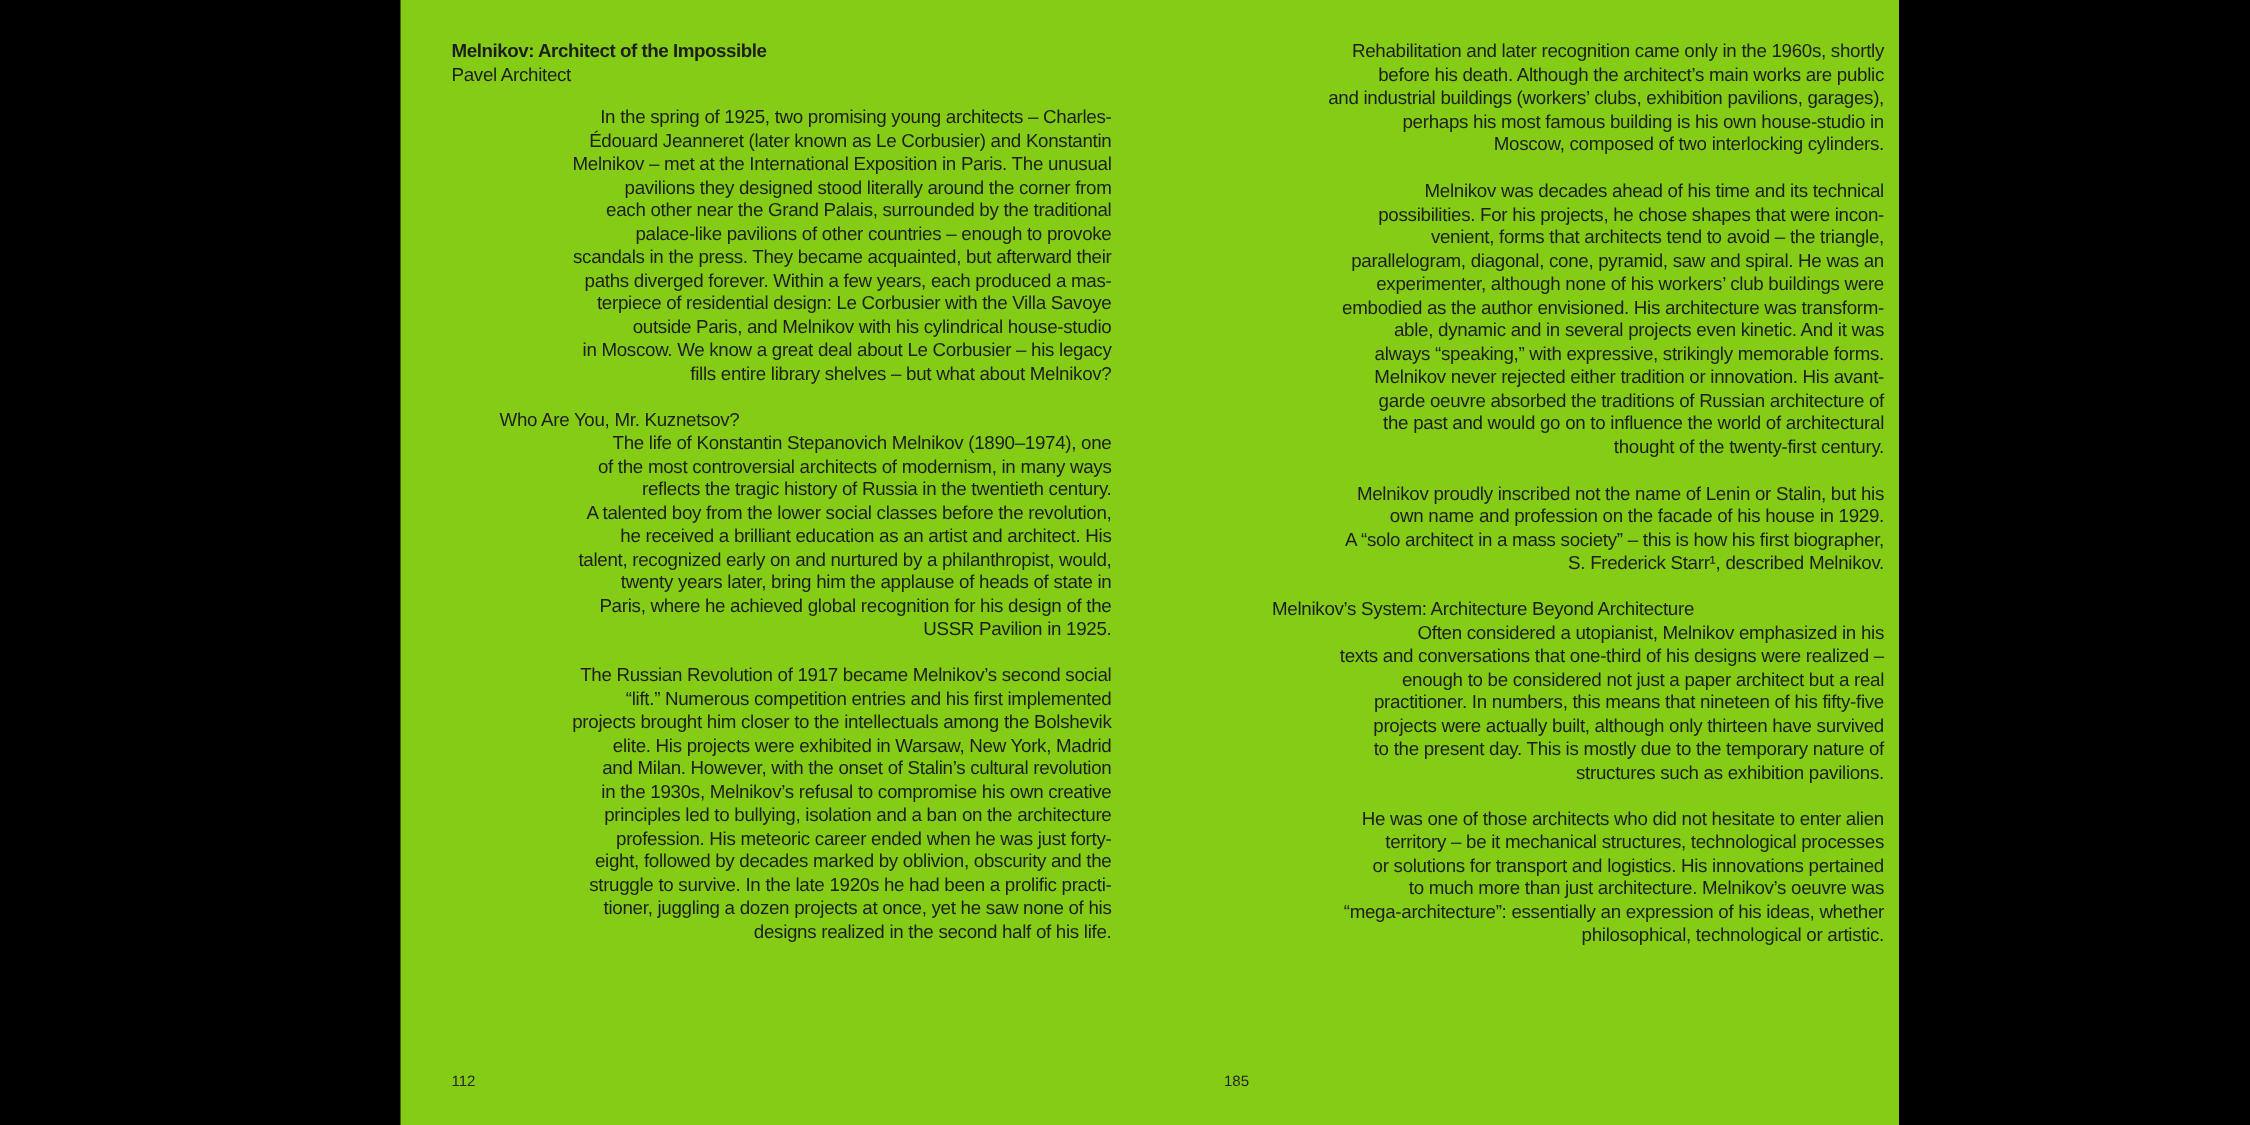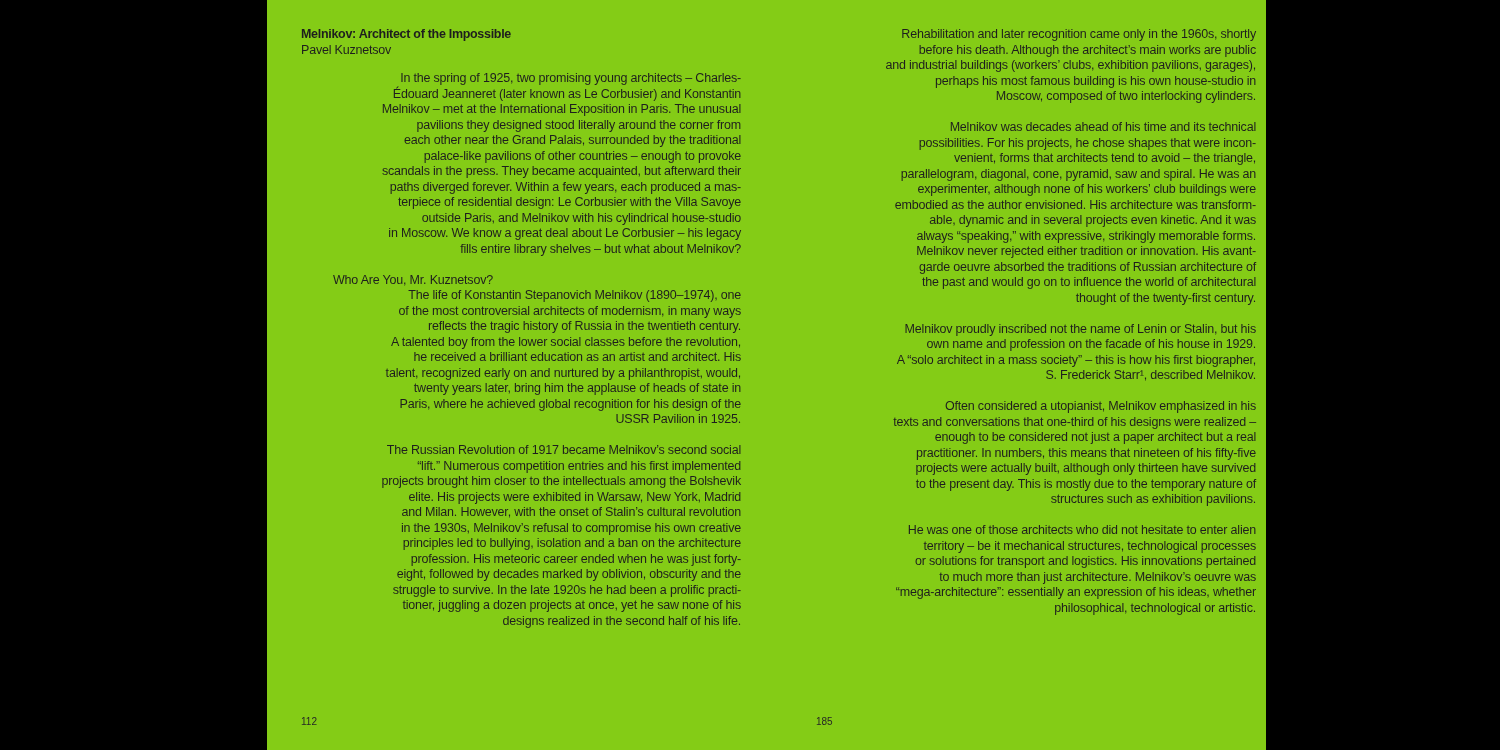--- a/index.html
+++ b/index.html
@@ -81,21 +81,21 @@
 
 <div class="stage">
 
   <div class="bar bar-left"></div>
 
   <div class="spread">
 
     <div class="page page-left">
       <div class="textcol">
         <div class="doc-title">Melnikov: Architect of the Impossible</div>
-        <div class="byline">Pavel Kuznetsov</div>
+        <div class="byline">Pavel Architect</div>
         <div class="para">In the spring of 1925, two promising young architects – Charles-
 Édouard Jeanneret (later known as Le Corbusier) and Konstantin
 Melnikov – met at the International Exposition in Paris. The unusual
 pavilions they designed stood literally around the corner from
 each other near the Grand Palais, surrounded by the traditional
 palace-like pavilions of other countries – enough to provoke
 scandals in the press. They became acquainted, but afterward their
 paths diverged forever. Within a few years, each produced a mas-
 terpiece of residential design: Le Corbusier with the Villa Savoye
 outside Paris, and Melnikov with his cylindrical house-studio
@@ -143,20 +143,21 @@
 able, dynamic and in several projects even kinetic. And it was
 always “speaking,” with expressive, strikingly memorable forms.
 Melnikov never rejected either tradition or innovation. His avant-
 garde oeuvre absorbed the traditions of Russian architecture of
 the past and would go on to influence the world of architectural
 thought of the twenty-first century.</div>
         <div class="para">Melnikov proudly inscribed not the name of Lenin or Stalin, but his
 own name and profession on the facade of his house in 1929.
 A “solo architect in a mass society” – this is how his first biographer,
 S. Frederick Starr¹, described Melnikov.</div>
+        <div class="subheading">Melnikov’s System: Architecture Beyond Architecture</div>
         <div class="para">Often considered a utopianist, Melnikov emphasized in his
 texts and conversations that one-third of his designs were realized –
 enough to be considered not just a paper architect but a real
 practitioner. In numbers, this means that nineteen of his fifty-five
 projects were actually built, although only thirteen have survived
 to the present day. This is mostly due to the temporary nature of
 structures such as exhibition pavilions.</div>
         <div class="para">He was one of those architects who did not hesitate to enter alien
 territory – be it mechanical structures, technological processes
 or solutions for transport and logistics. His innovations pertained

